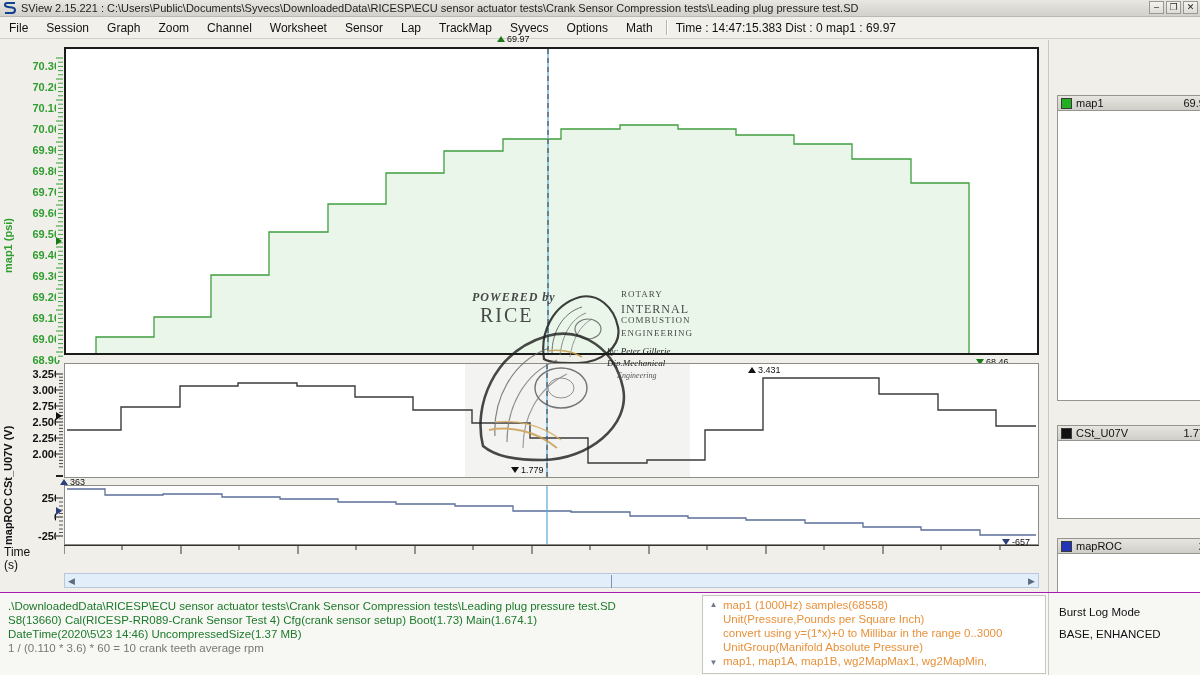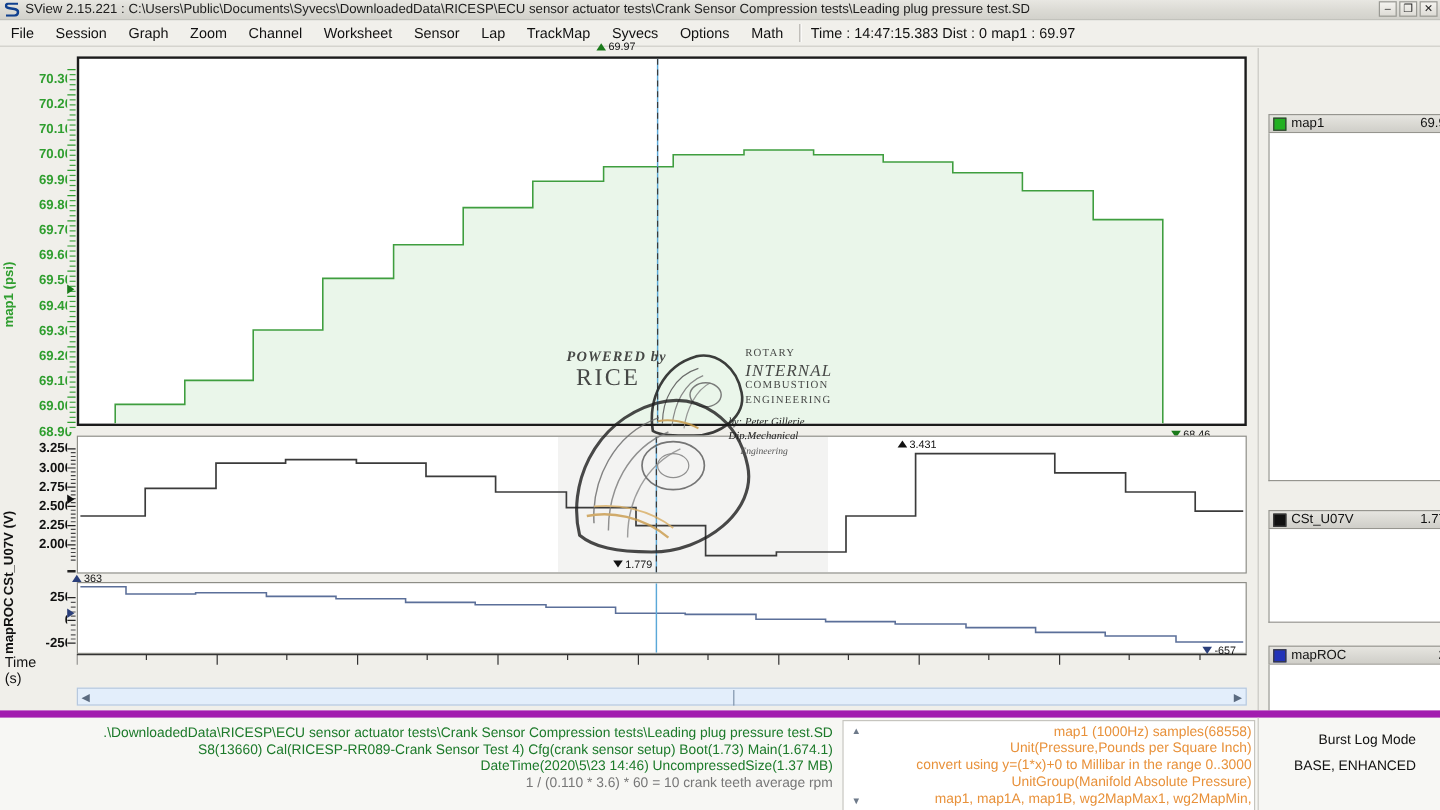--- a/index.html
+++ b/index.html
@@ -136,21 +136,21 @@
     font-size:11px; color:#111; padding:0 2px;
   }
   .swatch { width:11px; height:11px; border:1px solid #3a3a3a; margin:0 4px 0 1px; flex:none; }
   .chan-name { flex:1; white-space:nowrap; overflow:hidden; }
   .chan-val { padding-right:3px; white-space:nowrap; }
   .chan-body { background:#fff; border:1px solid #96958f; border-top:none; }
 
   
   .bottombar {
     position:absolute; left:0; top:592px; width:1200px; height:83px;
-    background:#f7f7f4; border-top:6px solid #a21caf;text-align:right;
+    background:#f7f7f4; border-top:1px solid #a21caf;
   }
   .info-left {
     position:absolute; left:0; top:0; width:700px; height:83px;
     padding:6px 6px 0 8px;
     font-size:11.5px; line-height:14px;
   }
   .info-left .g { color:#1c7a2a; }
   .info-left .gr { color:#777; }
   .info-mid {
     position:absolute; left:702px; top:2px; width:344px; height:79px;
@@ -335,21 +335,21 @@
         <path fill="none" stroke="#3f9e3f" stroke-width="1.3" d="M 30,304 L 30,288 L 88,288 L 88,268 L 145,268 L 145,226 L 203,226 L 203,183 L 262,183 L 262,155 L 320,155 L 320,124 L 378,124 L 378,102 L 437,102 L 437,90 L 495,90 L 495,80 L 554,80 L 554,76 L 612,76 L 612,80 L 670,80 L 670,86 L 728,86 L 728,95 L 786,95 L 786,110 L 845,110 L 845,134 L 903,134 L 903,170 L 903,304"></path>
 
         <line x1="482" y1="0" x2="482" y2="304" stroke="#5aa8d8" stroke-width="1.2"></line>
         <line x1="482" y1="0" x2="482" y2="304" stroke="#3a3a3a" stroke-width="1" stroke-dasharray="5,4"></line>
       </svg>
 
       <div class="watermark" style="left:400px; top:238px; width:225px; height:66px;">
         <div class="wm-text" style="left:6px; top:3px; font-size:12px; font-style:italic; font-weight:bold; letter-spacing:1px;">POWERED by</div>
         <div class="wm-text" style="left:14px; top:17px; font-size:20px; letter-spacing:2px;">RICE</div>
         <div class="wm-text" style="left:155px; top:2px; font-size:9px; letter-spacing:1px;">ROTARY</div>
-        <div class="wm-text" style="left:155px; top:15px; font-size:14px; letter-spacing:1px;font-style:italic;">INTERNAL</div>
+        <div class="wm-text" style="left:155px; top:15px; font-size:12px; letter-spacing:1px;">INTERNAL</div>
         <div class="wm-text" style="left:155px; top:28px; font-size:9px; letter-spacing:1px;">COMBUSTION</div>
         <div class="wm-text" style="left:155px; top:41px; font-size:9px; letter-spacing:1px;">ENGINEERING</div>
         <svg style="position:absolute; left:72px; top:6px;" width="90" height="72" viewBox="0 0 90 72">
           <path d="M6 66 C2 40 14 12 42 4 C60 0 76 14 80 34 C84 54 62 70 40 70 C24 70 12 70 6 66 Z" fill="none" stroke="#1d1d1d" stroke-width="2.2"></path>
           <path d="M14 60 C14 40 24 20 44 14" fill="none" stroke="#555" stroke-width="1"></path>
           <path d="M22 62 C24 44 32 26 48 20" fill="none" stroke="#777" stroke-width="1"></path>
           <path d="M32 64 C34 48 42 32 54 26" fill="none" stroke="#888" stroke-width="1"></path>
           <ellipse cx="50" cy="36" rx="13" ry="10" fill="none" stroke="#666" stroke-width="1.2"></ellipse>
           <path d="M10 58 C20 56 34 58 44 64" fill="none" stroke="#c99a4a" stroke-width="1.6"></path>
         </svg>

